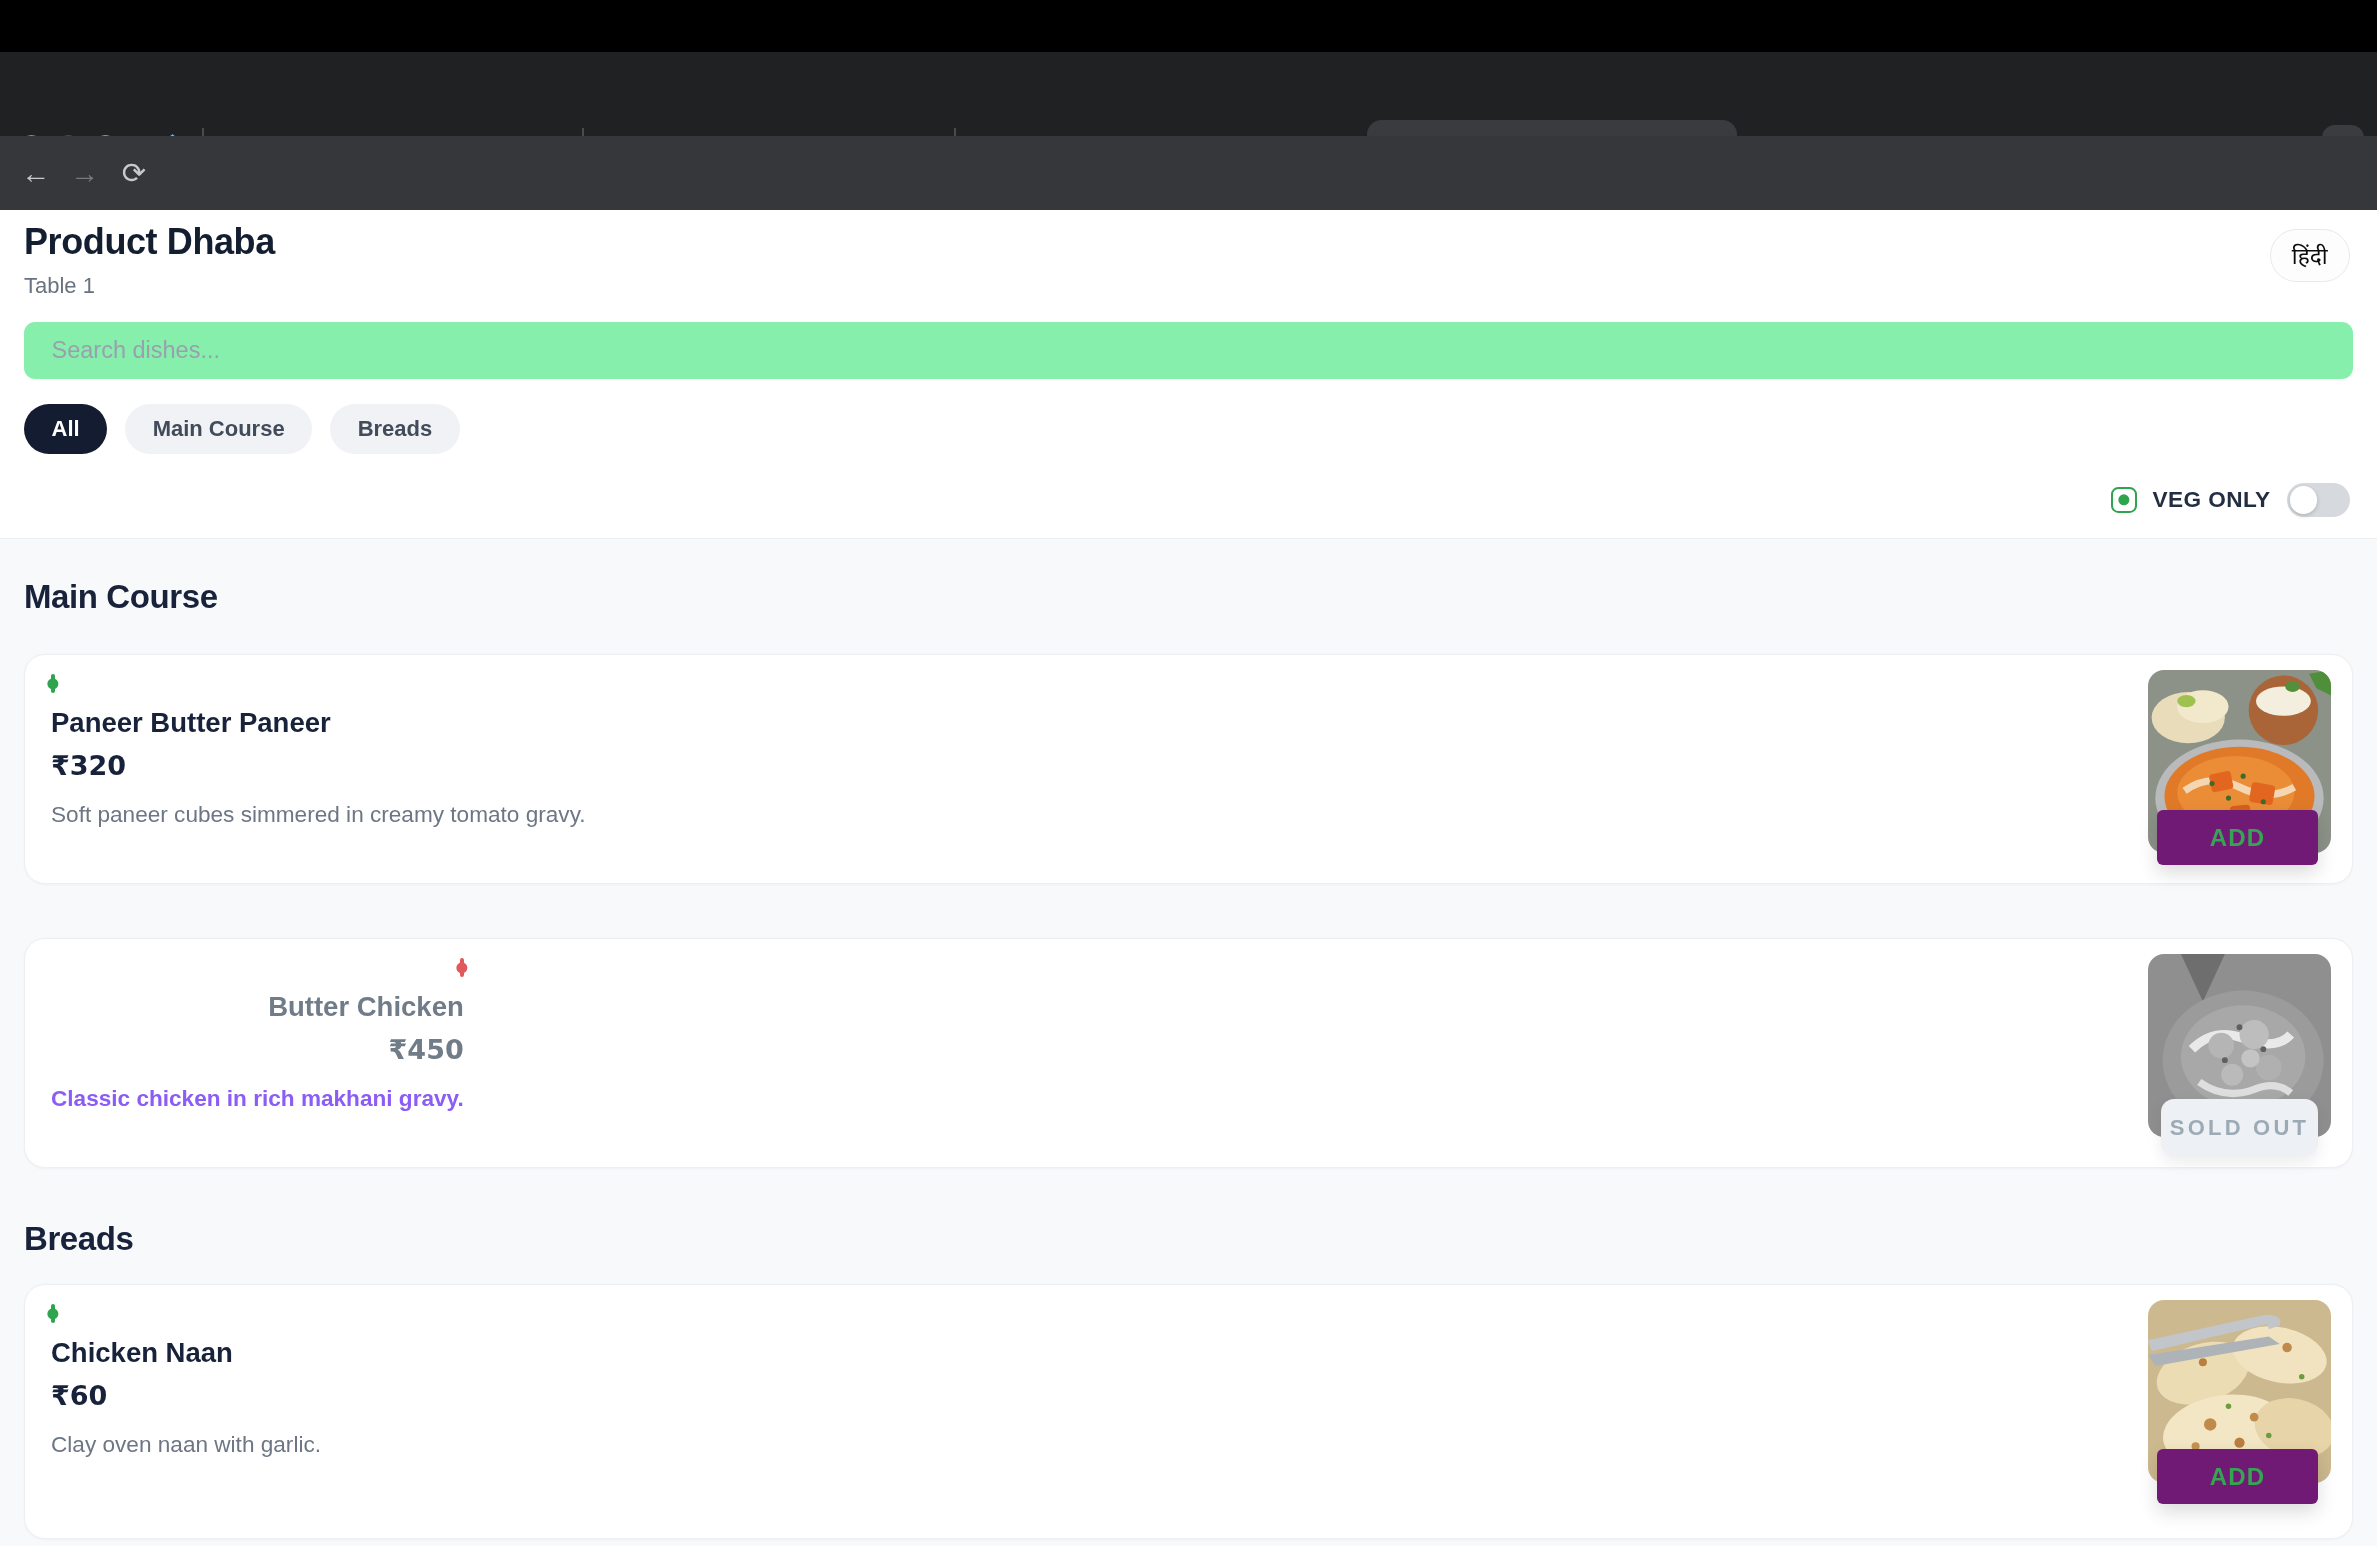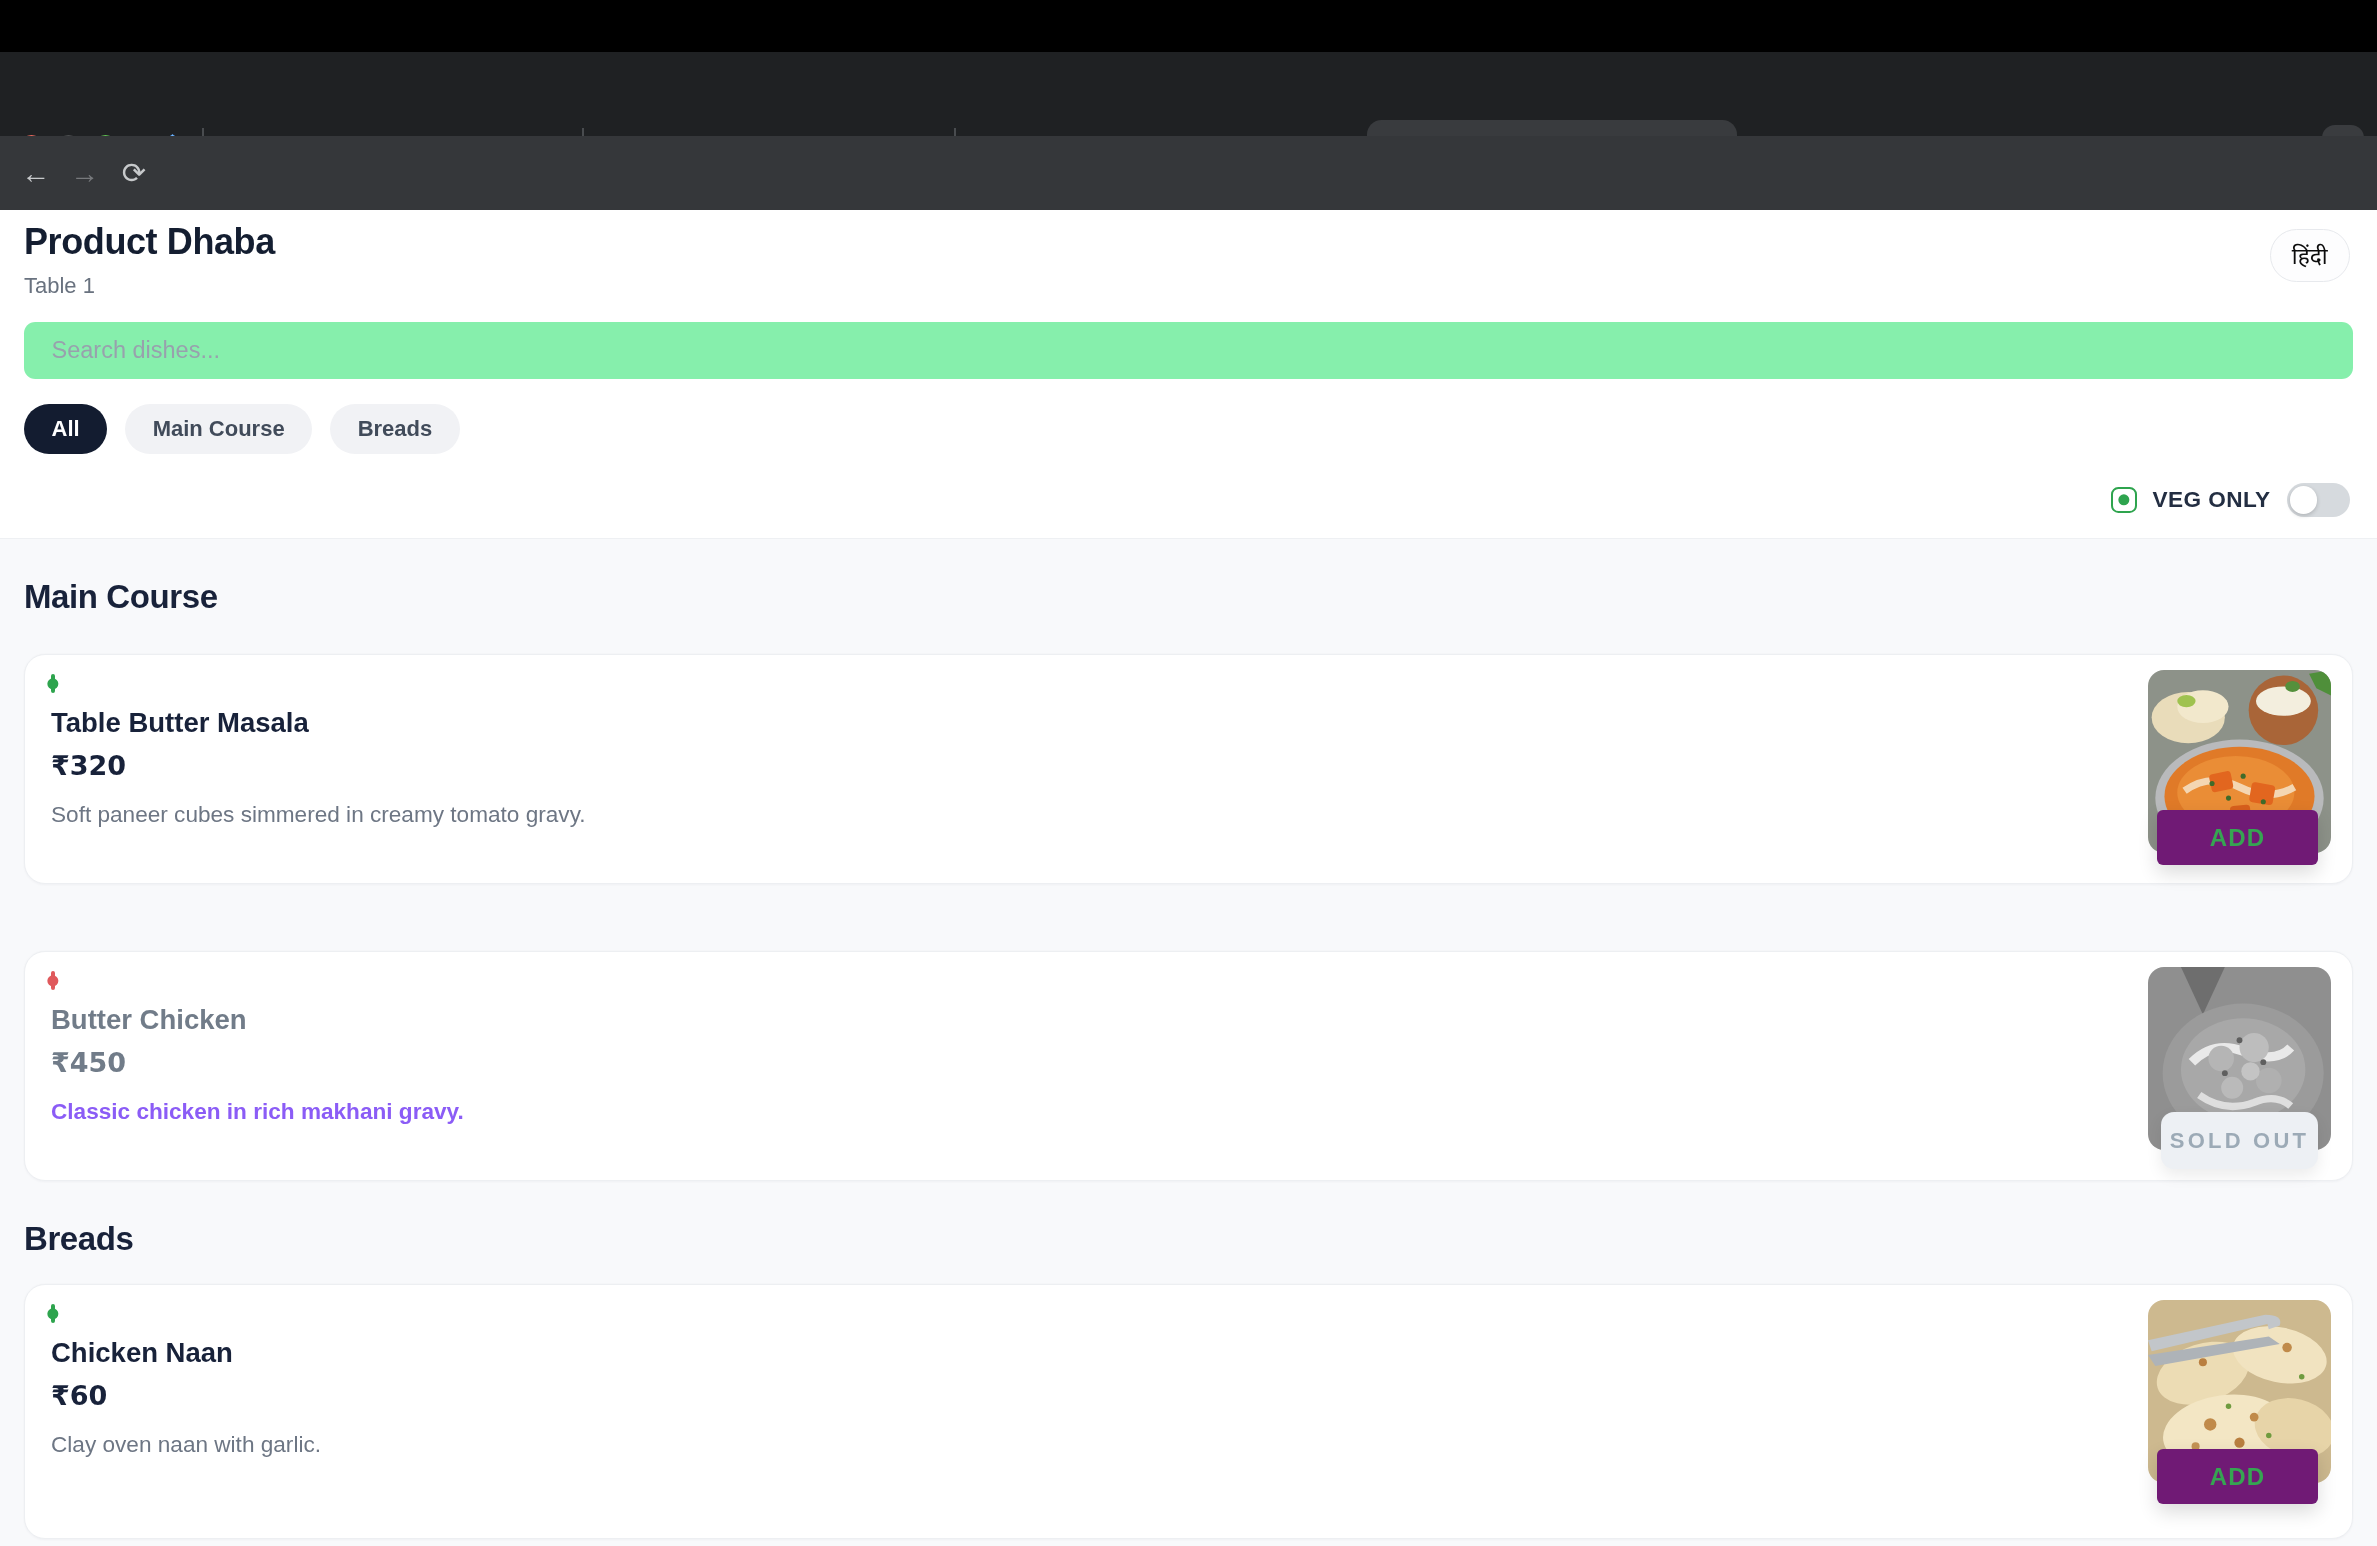--- a/index.html
+++ b/index.html
@@ -213,21 +213,21 @@
       </span>
   </div>
 
   <div class="menu-section">
 
     <div class="sec-title" style="top:39px">Main Course</div>
 
     <div class="card" style="top:115px; height:230px;">
       <div class="card-body">
         <span class="veg-mark veg"></span>
-        <div class="item-name">Table Butter Masala</div>
+        <div class="item-name">Paneer Butter Paneer</div>
         <div class="item-price">₹320</div>
         <div class="item-desc">Soft paneer cubes simmered in creamy tomato gravy.</div>
       </div>
       <div class="media">
         <svg viewBox="0 0 100 100" preserveAspectRatio="none">
           <rect width="100" height="100" fill="#8d9289"></rect>
           <ellipse cx="22" cy="26" rx="20" ry="14" fill="#e9dcba"></ellipse>
           <ellipse cx="30" cy="20" rx="14" ry="9" fill="#f2e8cc"></ellipse>
           <ellipse cx="21" cy="17" rx="5" ry="3.4" fill="#9fc24f"></ellipse>
           <circle cx="74" cy="22" r="19" fill="#a96538"></circle>
@@ -243,21 +243,21 @@
           <circle cx="35" cy="62" r="1.4" fill="#3f6b2a"></circle>
             <circle cx="52" cy="58" r="1.4" fill="#3f6b2a"></circle>
           <circle cx="63" cy="72" r="1.4" fill="#3f6b2a"></circle>
             <circle cx="44" cy="70" r="1.4" fill="#3f6b2a"></circle>
           <polygon points="88,2 100,0 100,14 92,10" fill="#4f8f3a"></polygon>
         </svg>
       </div>
       <button class="add-btn" style="top:155px">ADD</button>
     </div>
 
-    <div class="card soldout" style="top:412px; height:230px;">
+    <div class="card soldout" style="top:399px; height:230px;text-align:right;">
       <div class="card-body">
         <span class="veg-mark nonveg"></span>
         <div class="item-name">Butter Chicken</div>
         <div class="item-price">₹450</div>
         <div class="item-desc">Classic chicken in rich makhani gravy.</div>
       </div>
       <div class="media">
         <svg viewBox="0 0 100 100" preserveAspectRatio="none">
           <rect width="100" height="100" fill="#8f8f8f"></rect>
           <polygon points="18,0 42,0 30,26" fill="#6e6e6e"></polygon>

